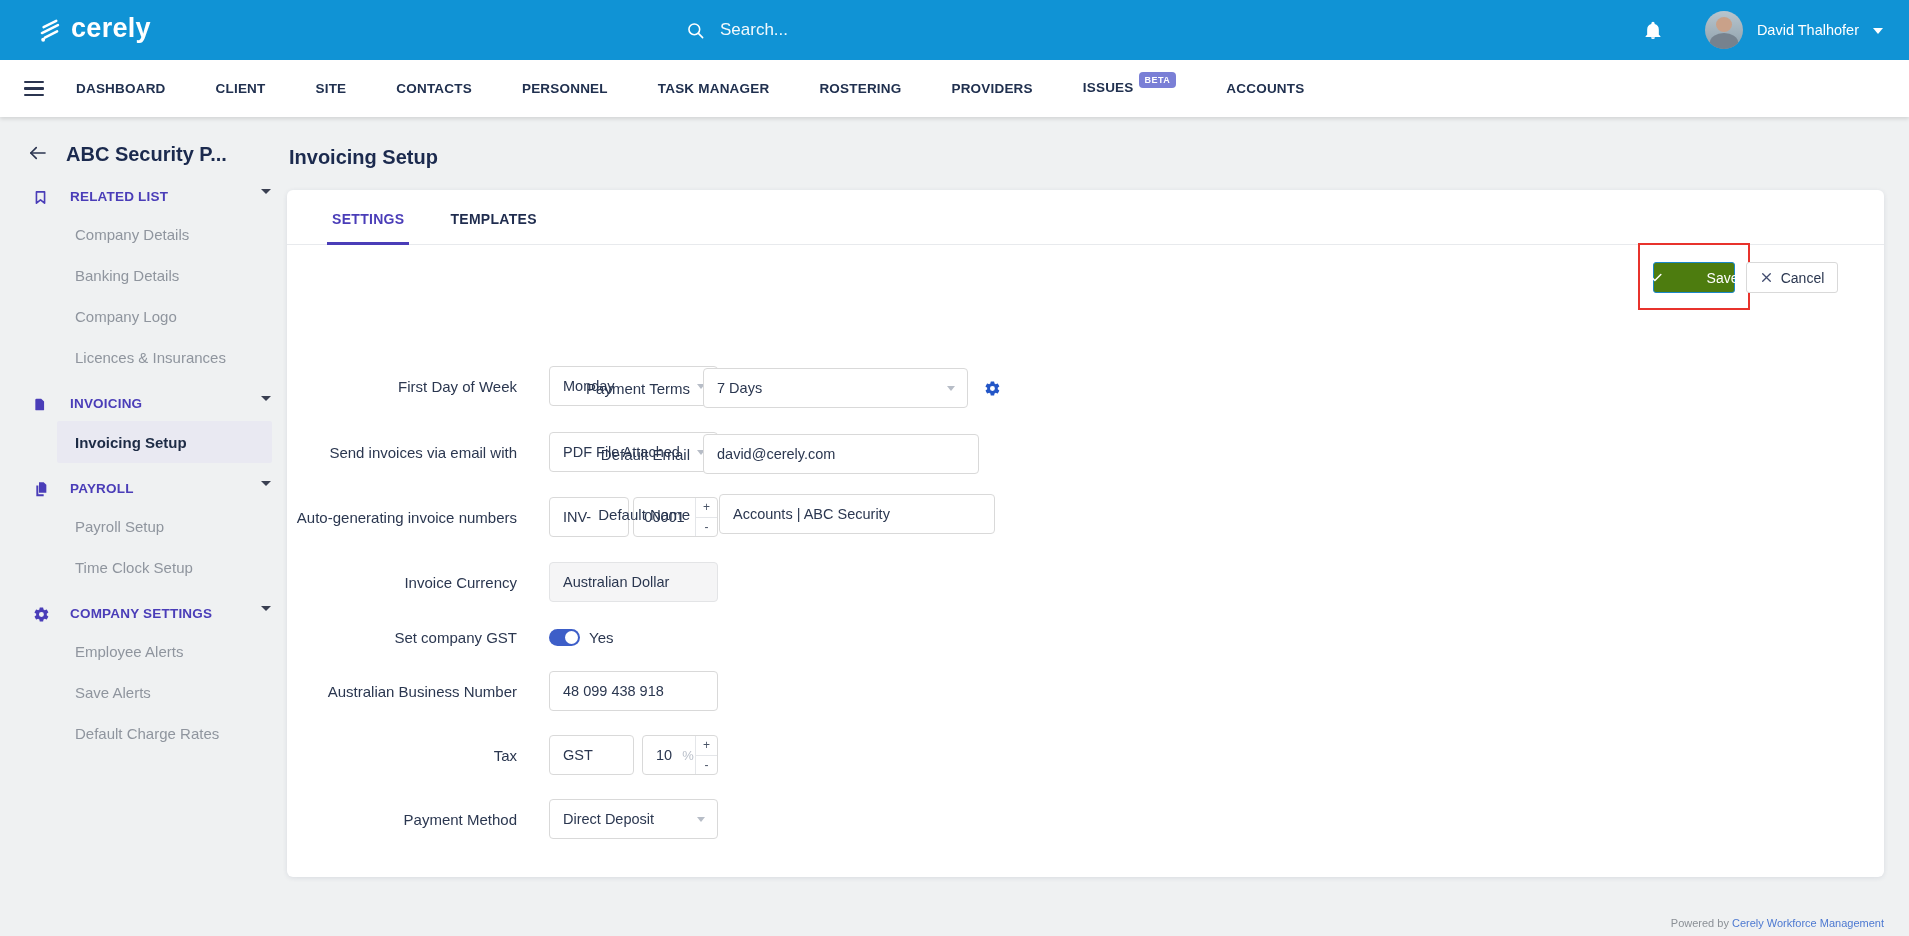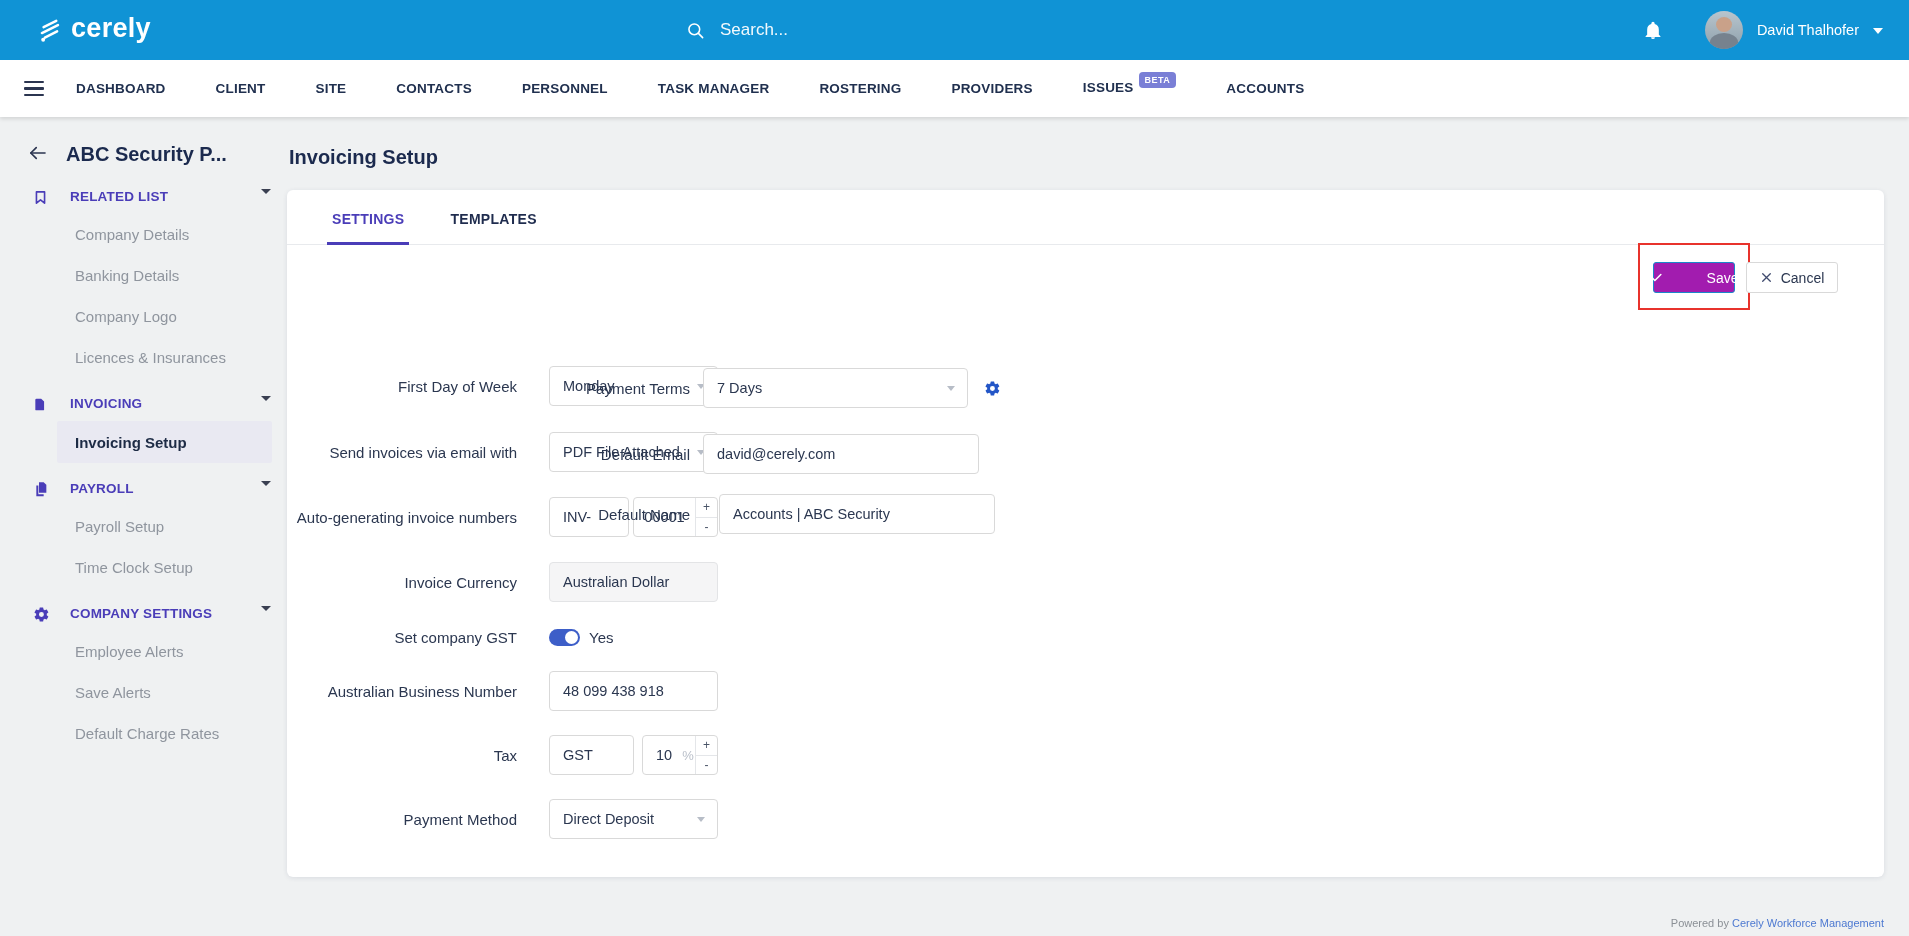--- a/index.html
+++ b/index.html
@@ -54,21 +54,21 @@
   .main { position:absolute; left:287px; top:117px; right:0; bottom:0; }
   .page-title { margin:26px 0 0 2px; font-size:20px; font-weight:700; color:#1b2a4e; height:28px; line-height:28px; }
   .card { position:relative; margin-top:19px; width:1597px; height:687px; background:#fff; border-radius:6px; box-shadow:0 1px 5px rgba(27,42,78,.10); }
   .tabs { display:flex; align-items:flex-end; height:55px; padding-left:40px; gap:36px; border-bottom:1px solid #e8eaed; }
   .tab { font-size:14px; font-weight:700; color:#1f2c4e; letter-spacing:.3px; padding:0 5px 15px; border-bottom:3px solid transparent; margin-bottom:-1px; cursor:pointer; }
   .tab.active { color:#4a3db8; border-bottom-color:#4a3db8; }
 
   
   .save-annotation { position:absolute; left:1351px; top:53px; width:112px; height:67px; border:2px solid #e8332c; pointer-events:none; }
   .btn { display:flex; align-items:center; justify-content:center; gap:8px; font-size:14px; border-radius:3px; cursor:pointer; font-family:"Liberation Sans",sans-serif; }
-  .btn-save { position:absolute; left:1366px; top:72px; width:82px; height:31px; background:#a21caf; color:#fff; border:1px solid #1a87c9;gap:44px; }
+  .btn-save { position:absolute; left:1366px; top:72px; width:82px; height:31px; background:#4d7c0f; color:#fff; border:1px solid #1a87c9;gap:44px; }
   .btn-cancel { position:absolute; left:1459px; top:72px; width:92px; height:31px; background:#fff; color:#2b3750; border:1px solid #d9d9d9; }
 
   
   .fr { position:absolute; left:0; display:flex; align-items:center; height:40px; }
   .flabel { width:230px; text-align:right; font-size:15px; color:#2b3750; flex:0 0 auto; }
   .fr.right .flabel { width:403px; }
   .fctrl { margin-left:32px; display:flex; align-items:center; }
   .fr.right .fctrl { margin-left:13px; }
 
   .ctl { height:40px; border:1px solid #d9d9d9; border-radius:4px; background:#fff; display:flex; align-items:center; font-size:14.5px; color:#2b3750; }

